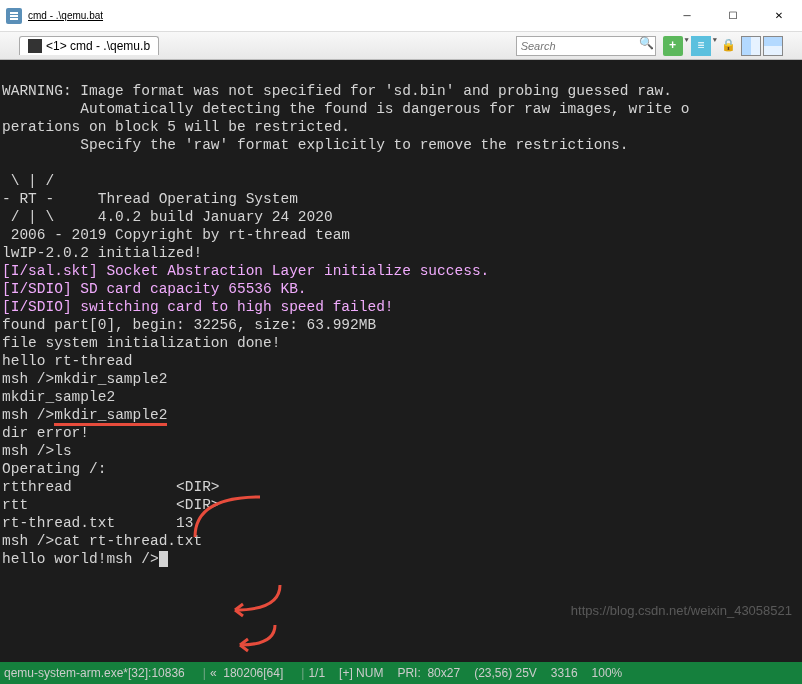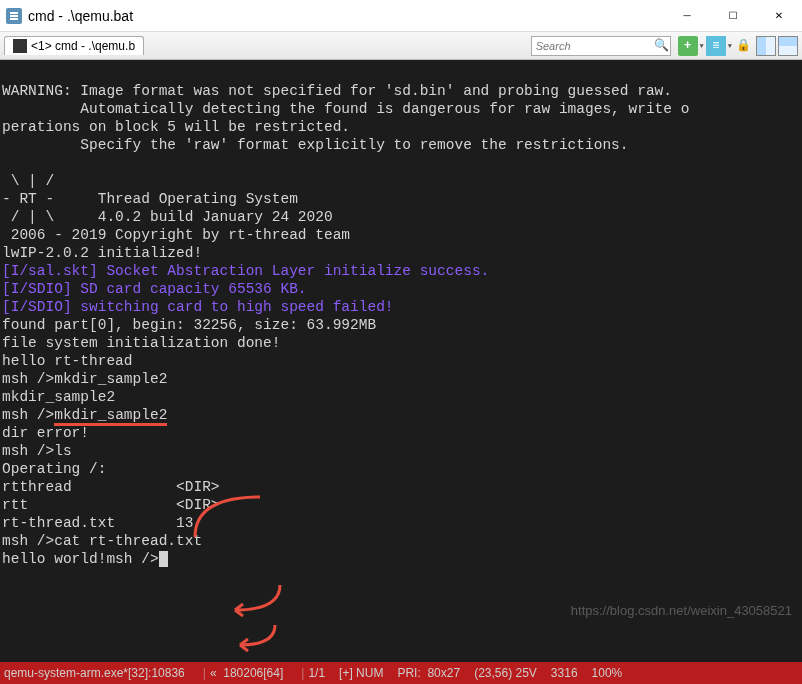--- a/index.html
+++ b/index.html
@@ -1,39 +1,39 @@
 <!DOCTYPE html>
 <html><head>
 <meta charset="utf-8">
 <style>
 * { margin: 0; padding: 0; box-sizing: border-box; }
 body { font-family: Consolas, 'Courier New', monospace; background: #1a1a1a; width: 802px; height: 684px; overflow: hidden; position: relative; }
 .titlebar { height: 32px; background: #fff; display: flex; align-items: center; border-bottom: 1px solid #ddd; }
 .titlebar-icon { width: 16px; height: 16px; margin: 0 6px; background: #5a8fb8; border-radius: 2px; position: relative; }
 .titlebar-icon::after { content: ''; position: absolute; width: 8px; height: 2px; background: #fff; top: 4px; left: 4px; box-shadow: 0 3px 0 #fff, 0 6px 0 #fff; }
-.titlebar-title { flex: 1; font-family: 'Segoe UI', sans-serif; font-size: 14px; color: #000; }
+.titlebar-title { flex: 1; font-family: 'Segoe UI', sans-serif; font-size: 10px; color: #000; text-decoration: underline; }
 .winbtn { width: 46px; height: 32px; display: flex; align-items: center; justify-content: center; font-family: 'Segoe UI Symbol'; font-size: 10px; color: #000; }
-.toolbar { height: 28px; background: linear-gradient(#f8f8f8, #e8e8e8); border-bottom: 1px solid #bbb; display: flex; align-items: center; padding: 0 4px; }
+.toolbar { height: 28px; background: linear-gradient(#f8f8f8, #e8e8e8); border-bottom: 1px solid #bbb; display: flex; align-items: center; padding: 0 19px; }
 .tab-active { background: #fff; border: 1px solid #aaa; border-bottom: none; padding: 2px 8px; font-size: 12px; font-family: 'Segoe UI', sans-serif; display: flex; align-items: center; border-radius: 3px 3px 0 0; }
 .tab-icon { width: 14px; height: 14px; background: #333; margin-right: 4px; }
-.toolbar-right { margin-left: auto; display: flex; align-items: center; gap: 2px; }
+.toolbar-right { margin-left: auto; display: flex; gap: 2px; }
 .search { width: 140px; height: 20px; border: 1px solid #aaa; background: #fff; font-size: 11px; padding: 0 4px; color: #888; font-style: italic; }
 .tbicon { width: 20px; height: 20px; display: flex; align-items: center; justify-content: center; font-size: 12px; border: 1px solid transparent; }
 .tbicon.add { background: #5cb85c; color: #fff; font-weight: bold; border-radius: 2px; }
 .tbicon.menu { background: #5bc0de; color: #fff; }
 .tbicon.lock { color: #d4a017; }
 .tbicon.split1 { background: linear-gradient(90deg, #b3d9ff 50%, #e6f2ff 50%); border: 1px solid #888; }
 .tbicon.split2 { background: linear-gradient(#b3d9ff 50%, #e6f2ff 50%); border: 1px solid #888; }
 .dropdown-arrow { font-size: 7px; color: #555; }
 .terminal { background: #1c1c1c; color: #d4d4d4; padding: 4px 2px; font-size: 14.5px; line-height: 18px; white-space: pre; height: 602px; position: relative; overflow: hidden; }
-.green { color: #8b5cf6; }
+.green { color: #f0abfc; }
 .cursor { display: inline-block; width: 9px; height: 16px; background: #d4d4d4; vertical-align: text-bottom; }
 .annotation { position: absolute; pointer-events: none; }
 .underline-red { border-bottom: 3px solid #e74c3c; }
-.statusbar { height: 22px; background: #b91c1c; color: #ccc; font-size: 12px; display: flex; align-items: center; padding: 8px 4px; font-family: 'Segoe UI', Consolas, sans-serif; }
+.statusbar { height: 22px; background: #15803d; color: #ccc; font-size: 12px; display: flex; align-items: center; padding: 8px 4px; font-family: 'Segoe UI', Consolas, sans-serif; }
 .statusbar span { margin-right: 14px; white-space: pre; }
 .statusbar .sep { opacity: 0.5; margin: 0 4px; }
 .watermark { position: absolute; right: 10px; bottom: 42px; color: rgba(200,200,200,0.35); font-size: 13px; font-family: sans-serif; }
 </style>
 </head>
 <body>
 
 <div class="titlebar">
   <div class="titlebar-icon"></div>
   <div class="titlebar-title">cmd - .\qemu.bat</div>

